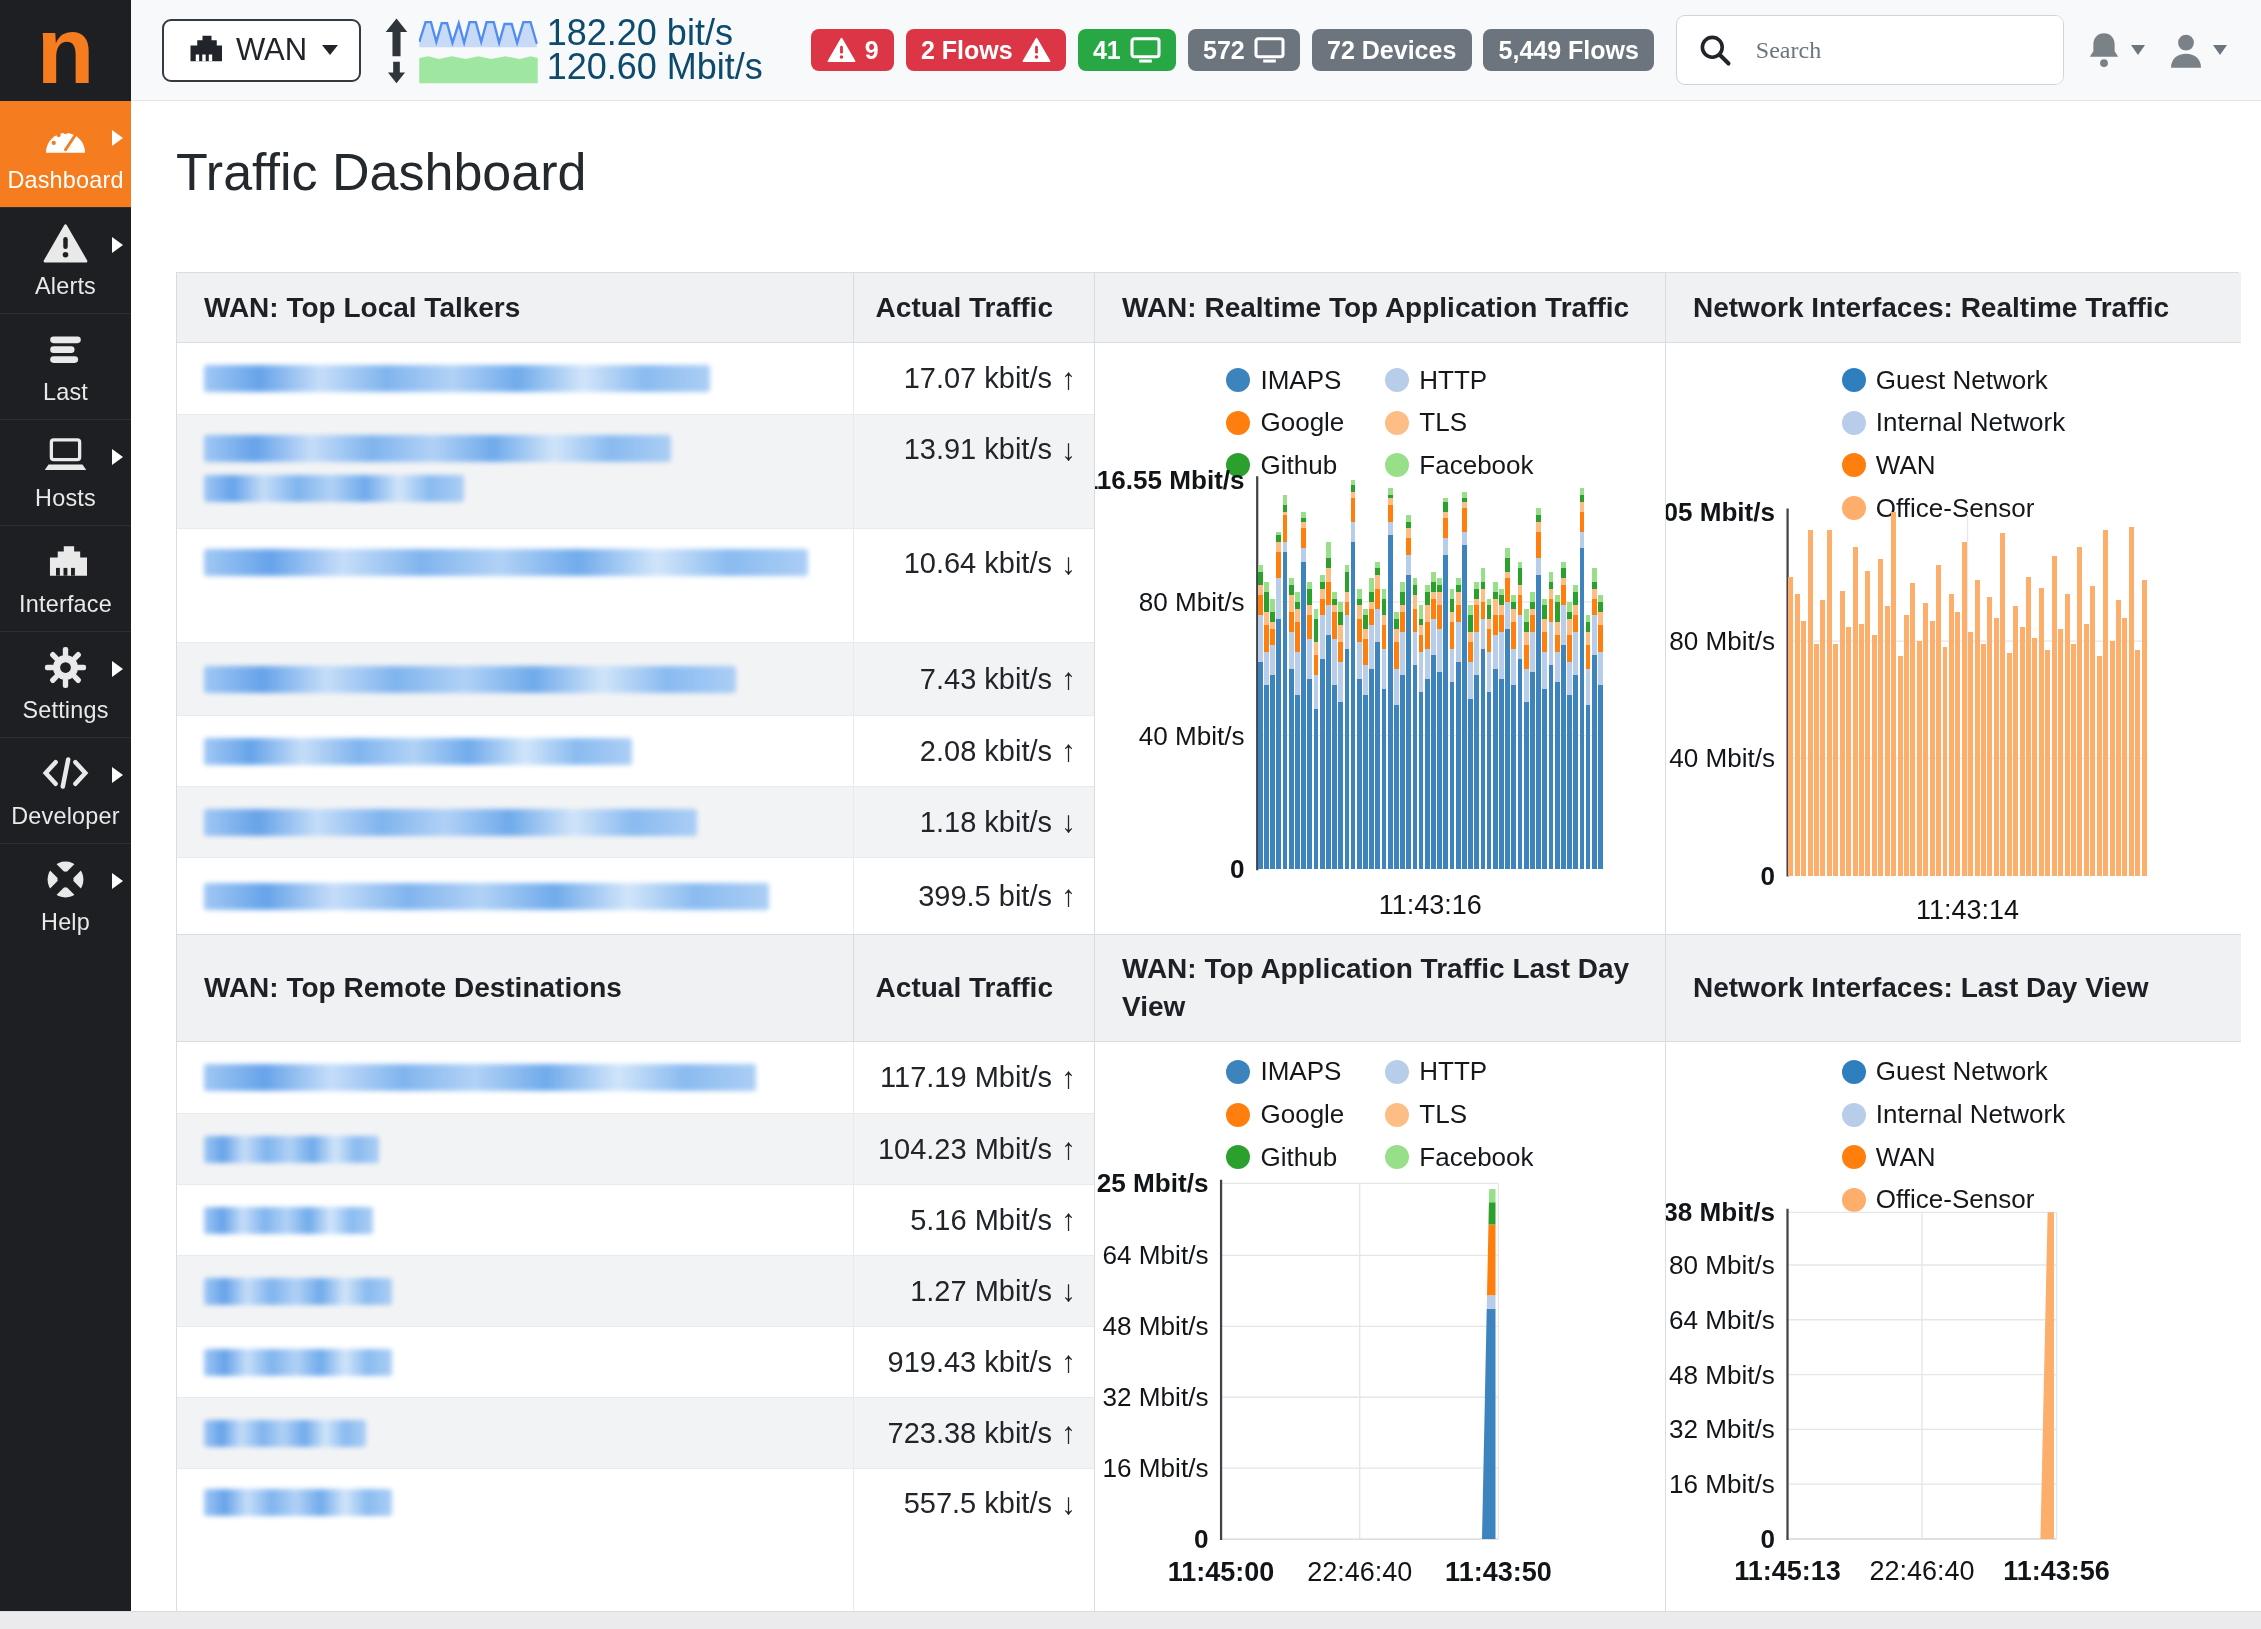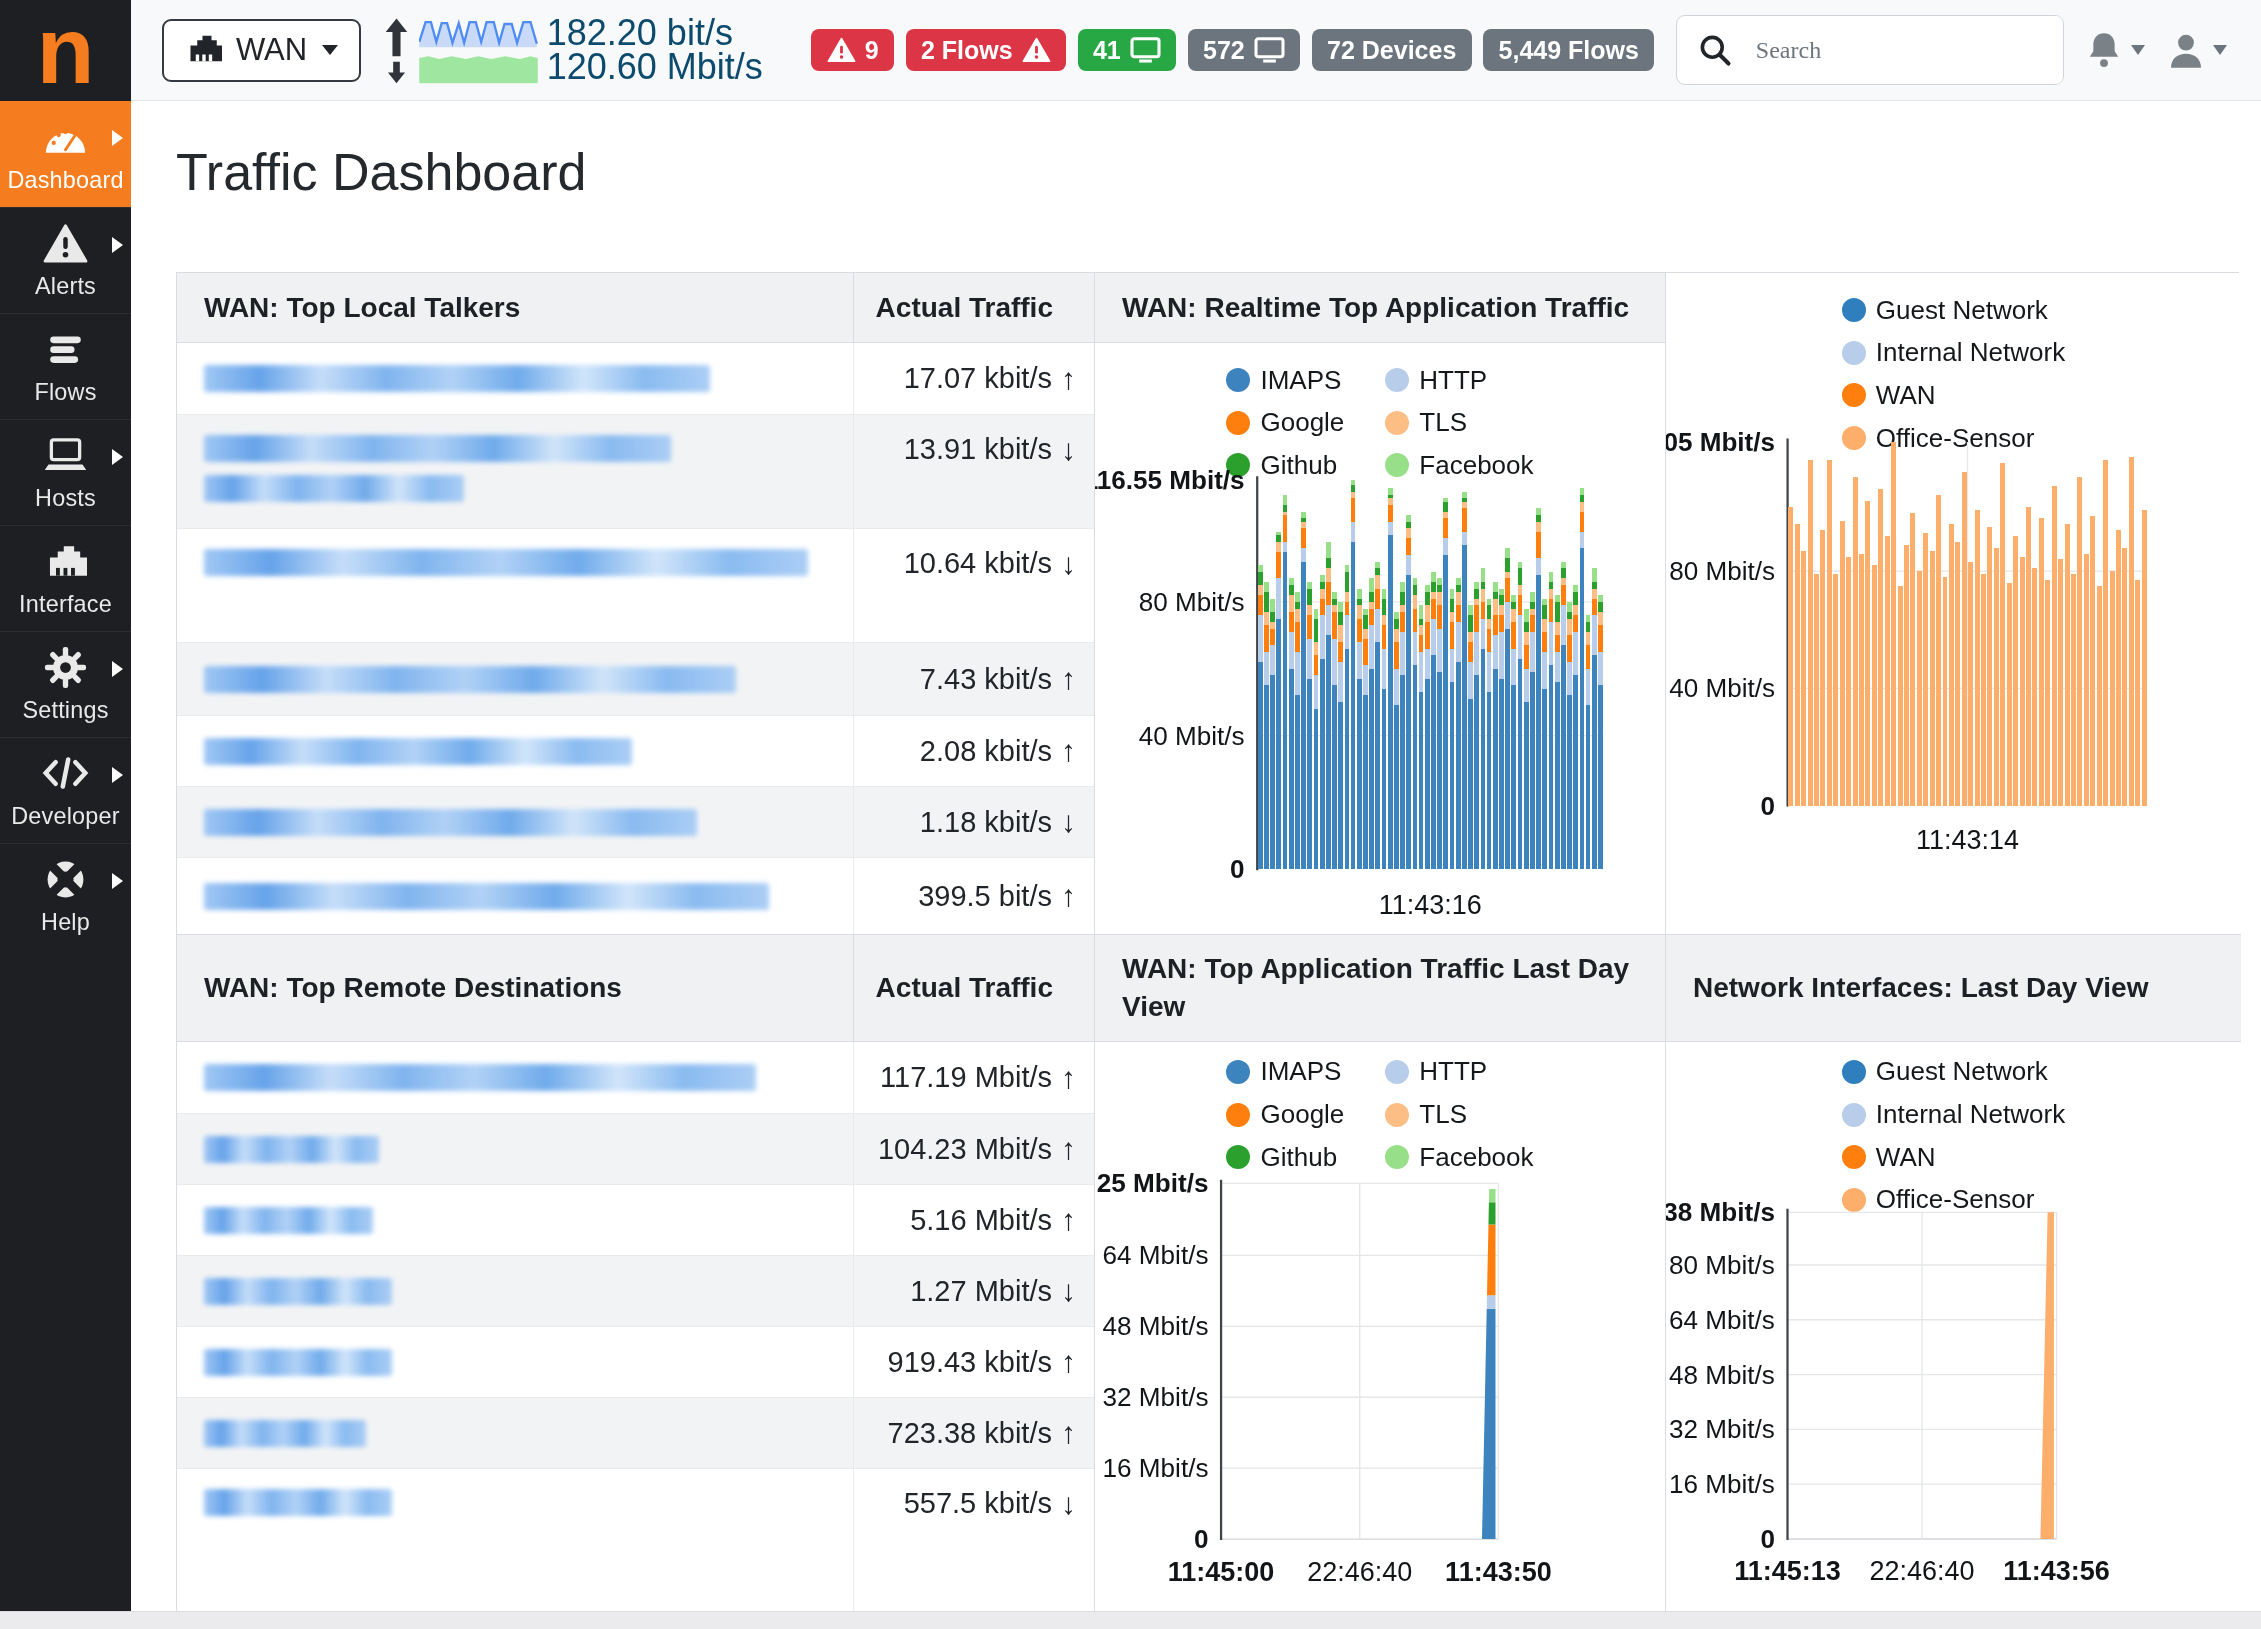--- a/index.html
+++ b/index.html
@@ -102,21 +102,21 @@
         <div class="nav-item">
           <span class="nav-icon">
             <svg width="45" height="36" viewBox="0 0 48 40">
               <g fill="#e9e9e9">
                 <rect x="7" y="6" width="34" height="7.5" rx="3.7"></rect>
                 <rect x="7" y="17" width="27" height="7.5" rx="3.7"></rect>
                 <rect x="7" y="28" width="31" height="7.5" rx="3.7"></rect>
               </g>
             </svg>
           </span>
-          <span class="nav-label">Flows</span>
+          <span class="nav-label">Last</span>
         </div>
         <div class="nav-item">
           <span class="nav-icon">
             <svg width="49" height="38" viewBox="0 0 52 40">
               <rect x="11" y="4" width="30" height="21" rx="2.5" fill="none" stroke="#e9e9e9" stroke-width="3.5"></rect>
               <path d="M8 30 h36 l4 6 H4 Z" fill="#e9e9e9"></path>
             </svg>
           </span>
           <span class="nav-label">Hosts</span>
           <span class="nav-caret"></span>
@@ -742,20 +742,23 @@
               <rect x="558.925" y="313.7945087945088" width="5.275" height="29.721149721149743" fill="#ff7f0e" shape-rendering="crispEdges"></rect>
               <rect x="558.925" y="298.93393393393393" width="5.275" height="14.860574860574843" fill="#fdbe85" shape-rendering="crispEdges"></rect>
               <rect x="558.925" y="287.7885027885028" width="5.275" height="11.145431145431132" fill="#2ca02c" shape-rendering="crispEdges"></rect>
               <rect x="558.925" y="280.3582153582154" width="5.275" height="7.430287430287422" fill="#98df8a" shape-rendering="crispEdges"></rect>
               <text x="372.5" y="635" text-anchor="middle" font-size="30" fill="#121518">11:43:16</text>
             </svg>
           </div>
       </section>
 
       <section class="panel">
+        <div class="p-header h1">
+          <div class="title-cell">Network Interfaces: Realtime Traffic</div>
+        </div>
         <div class="chart-body">
             <div class="legend-wrap" style="top: 21.6px;">
               <div class="legend-grid" style="grid-template-columns: max-content;">
                 <div class="legend-item">
                   <span class="legend-dot" style="background: rgb(47, 126, 190);"></span>
                   <span>Guest Network</span>
                 </div>
                 <div class="legend-item">
                   <span class="legend-dot" style="background: rgb(183, 205, 233);"></span>
                   <span>Internal Network</span>

